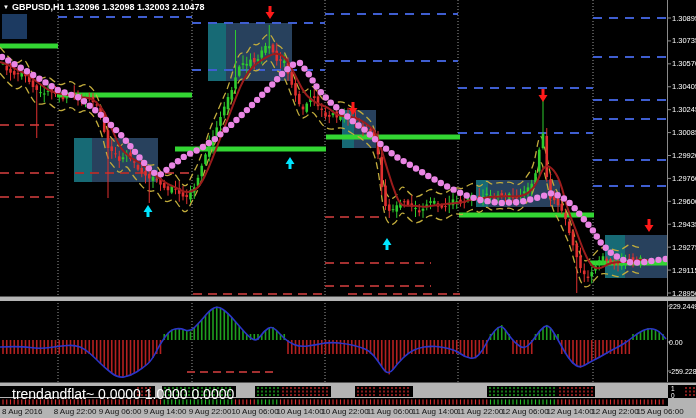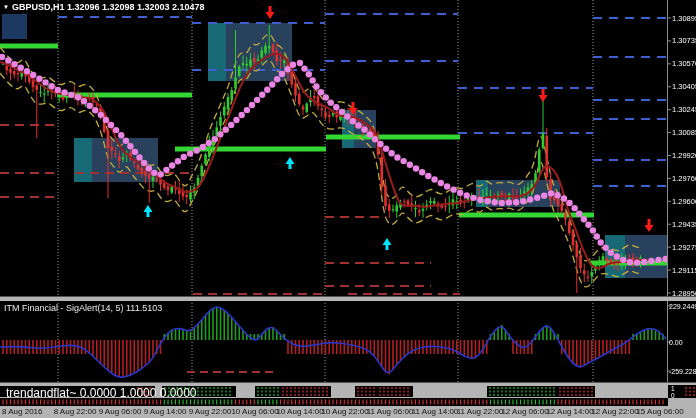--- a/index.html
+++ b/index.html
@@ -3,21 +3,21 @@
 <meta charset="utf-8">
 <style>
   html,body{margin:0;padding:0;background:#222;}
   .screen{position:relative;width:696px;height:418px;background:#000;overflow:hidden;
           font-family:"Liberation Sans",sans-serif;}
   .screen svg{position:absolute;left:0;top:0;}
   .title-bar{position:absolute;left:3px;top:2px;color:#fff;font-size:9px;font-weight:bold;
              white-space:nowrap;z-index:5;}
   .title-bar .tri{font-size:6px;vertical-align:1px;margin-right:3px;}
   .ind-label{position:absolute;left:4px;top:303px;color:#e9e9e9;font-size:9px;white-space:nowrap;z-index:5;}
-  .trend-label{position:absolute;left:6px;top:386px;color:#fff;font-size:12px;white-space:nowrap;z-index:6;}
+  .trend-label{position:absolute;left:12px;top:386px;color:#fff;font-size:14px;white-space:nowrap;z-index:6;}
 </style>
 </head>
 <body>
 
 <div class="screen">
   <svg id="chart-svg" width="696" height="418">
       <g>
         <rect x="0" y="0" width="696" height="418" fill="#000000"></rect>
       </g>
       <g>
@@ -1065,15 +1065,14 @@
         <text x="390" y="414" fill="#111111" font-size="8px" font-family="Liberation Sans, sans-serif" text-anchor="middle">11 Aug 06:00</text>
         <text x="435" y="414" fill="#111111" font-size="8px" font-family="Liberation Sans, sans-serif" text-anchor="middle">11 Aug 14:00</text>
         <text x="480" y="414" fill="#111111" font-size="8px" font-family="Liberation Sans, sans-serif" text-anchor="middle">11 Aug 22:00</text>
         <text x="525" y="414" fill="#111111" font-size="8px" font-family="Liberation Sans, sans-serif" text-anchor="middle">12 Aug 06:00</text>
         <text x="570" y="414" fill="#111111" font-size="8px" font-family="Liberation Sans, sans-serif" text-anchor="middle">12 Aug 14:00</text>
         <text x="615" y="414" fill="#111111" font-size="8px" font-family="Liberation Sans, sans-serif" text-anchor="middle">12 Aug 22:00</text>
         <text x="660" y="414" fill="#111111" font-size="8px" font-family="Liberation Sans, sans-serif" text-anchor="middle">15 Aug 06:00</text>
       </g>
     </svg>
   <div class="title-bar"><span class="tri">▼</span><span>GBPUSD,H1  1.32096 1.32098 1.32003 2.10478</span></div>
-  <div class="ind-label">ITM Financial - SigAlert(14, 5) 111.5103</div>
   <div class="trend-label">trendandflat~ 0.0000 1.0000 0.0000</div>
 </div>
 
 </body></html>

